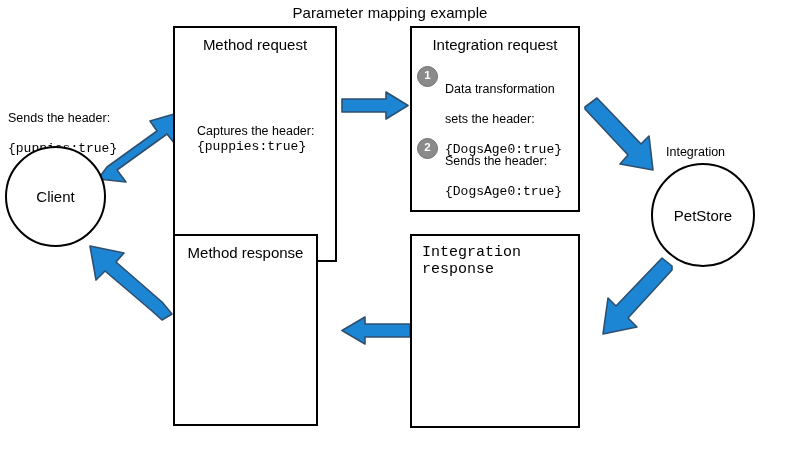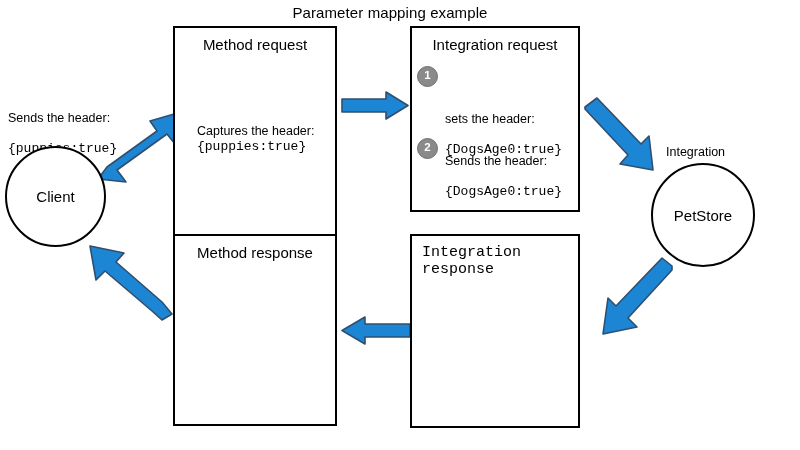--- a/index.html
+++ b/index.html
@@ -153,21 +153,21 @@
       <span class="mono">{puppies:true}</span>
     </div>
   </div>
 
   <div class="box" style="left:410px; top:26px; width:170px; height:186px;">
     <div class="box-title">Integration request</div>
 
     <div class="step-row" style="left:5px; top:38px; width:160px;">
       <div class="step-badge">1</div>
       <div class="step-text">
-        <br>
+        <span>Data transformation</span><br>
         <span>sets the header:</span><br>
         <span class="mono">{DogsAge0:true}</span>
       </div>
     </div>
 
     <div class="step-row" style="left:5px; top:110px; width:160px;">
       <div class="step-badge">2</div>
       <div class="step-text">
         <span>Sends the header:</span><br>
         <span class="mono">{DogsAge0:true}</span>
@@ -177,21 +177,21 @@
 
   <div class="note-label" style="left:666px; top:130px;">
     <span>Integration</span><br>
     <span>endpoint</span>
   </div>
 
   <div class="circle-node" style="left:651px; top:163px; width:104px; height:104px;">
     <span>PetStore</span>
   </div>
 
-  <div class="box" style="left:173px; top:234px; width:164px; height:192px;">
+  <div class="box" style="left:173px; top:234px; width:145px; height:192px;">
     <div class="box-title">Method response</div>
   </div>
 
   <div class="box" style="left:410px; top:234px; width:170px; height:194px;">
     <div class="box-title-left">Integration response</div>
   </div>
 
 </div>
 
 </body></html>

